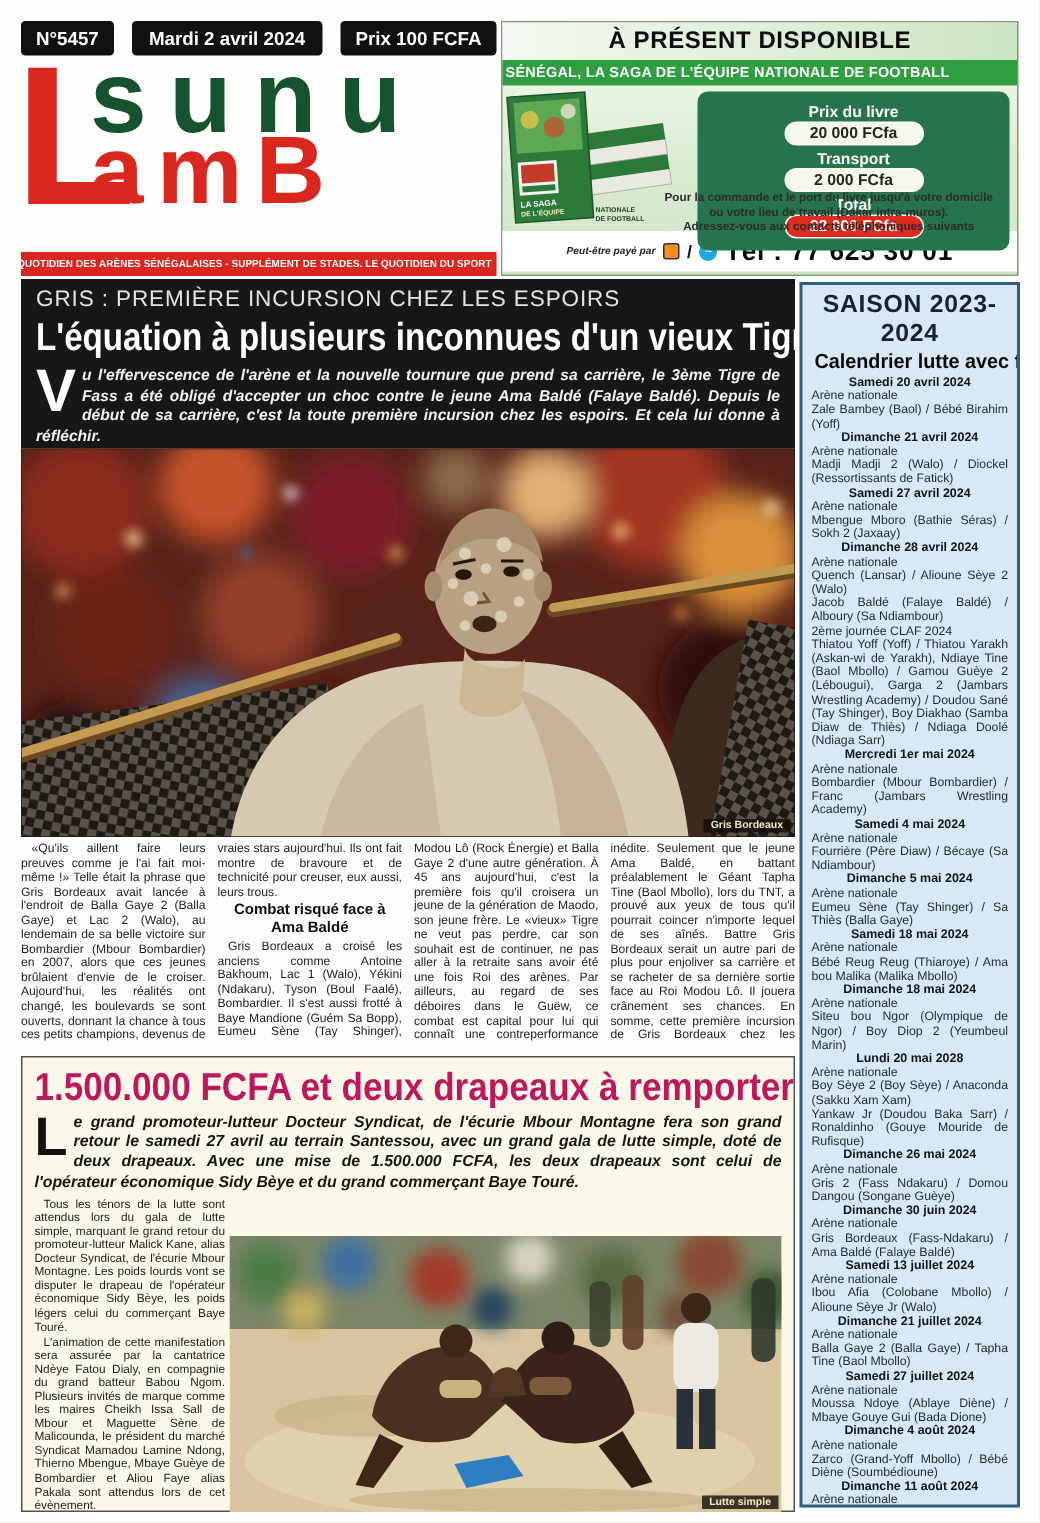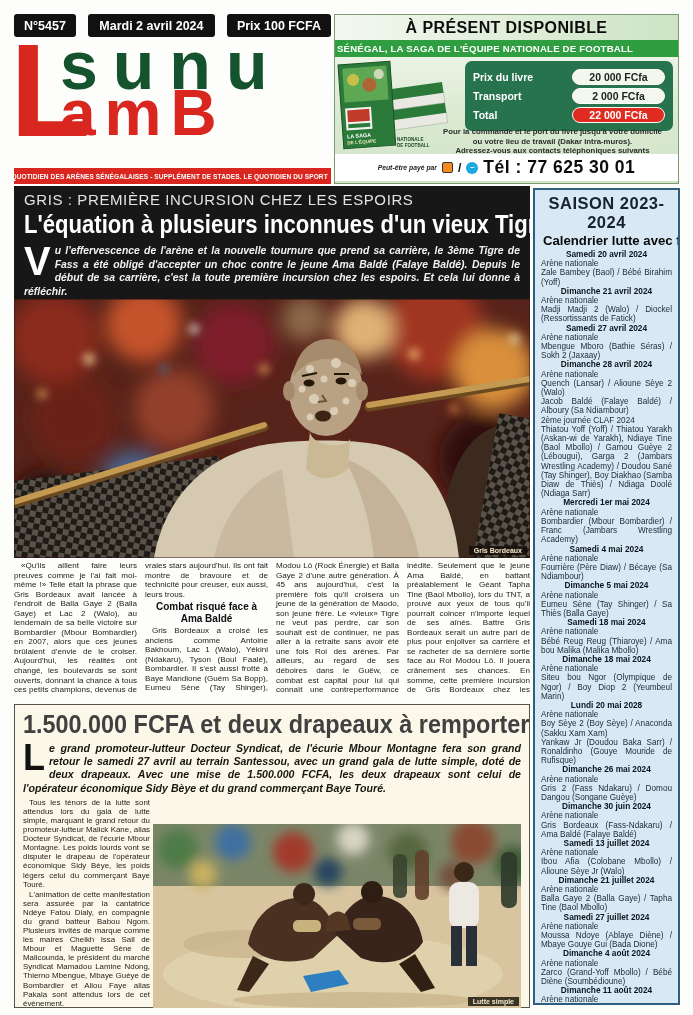--- a/index.html
+++ b/index.html
@@ -21,21 +21,21 @@
   .tagline-bar { position:absolute; left:0; bottom:0; width:100%; background:#d92720; color:#fff; height:16px; display:flex; align-items:center; justify-content:center; overflow:hidden; }
   .tagline-bar span { font-size:6.9px; font-weight:bold; letter-spacing:0.1px; }
 
   
   .book-ad { position:absolute; left:334px; top:14px; width:345px; height:170px; border:1px solid #7d9a72; background:linear-gradient(180deg,#f6faf3 0%,#dcebd3 55%,#cfe3c6 100%); }
   .ad-avail { height:25px; display:flex; align-items:center; justify-content:center; font-weight:bold; font-size:16px; color:#0d0d0d; letter-spacing:0.4px; background:linear-gradient(90deg,#f3f8f0,#cde4c4); }
   .ad-title-bar { background:#2f9e41; color:#fff; font-weight:bold; font-size:9.6px; text-align:left; padding:3px 2px; letter-spacing:0.2px; }
   .ad-mid { position:relative; height:97px; }
   .book-art { position:absolute; left:2px; top:0; }
   .price-panel { position:absolute; right:5px; top:4px; width:208px; background:#26734d; border-radius:7px; padding:5px 7px; }
-  .price-row { display:flex; align-items:center; justify-content:space-between; margin:3px 1px; }
+  .price-row { display:flex; align-items:center; justify-content:space-between; margin:3px 12px;flex-direction:column; }
   .price-label { color:#fff; font-weight:bold; font-size:10.5px; }
   .price-pill { width:93px; text-align:center; background:#f4f7ee; border:1.5px solid #fdfdf6; border-radius:9px; font-weight:bold; font-size:10.5px; color:#20261c; padding:1px 0; }
   .price-pill--total { background:#e02b20; color:#fff; }
   .ad-note { position:absolute; left:108px; right:16px; top:70px; text-align:center; font-size:7.8px; font-weight:bold; color:#2c2c2c; line-height:1.22; }
   .ad-pay { height:27px; background:#fff; display:flex; align-items:center; justify-content:center; gap:5px; }
   .pay-label { font-size:6.8px; font-weight:bold; font-style:italic; color:#222; }
   .pay-logo-om { width:11px; height:11px; background:#f68b1f; border:1px solid #333; border-radius:2px; display:inline-block; }
   .pay-slash { font-weight:bold; font-size:12px; color:#111; }
   .pay-logo-wave { width:12px; height:12px; background:#1ba7e0; border-radius:50%; color:#fff; font-size:8px; font-weight:bold; display:flex; align-items:center; justify-content:center; }
   .phone { font-weight:bold; font-size:17.5px; color:#0c0c0c; letter-spacing:0.5px; }
@@ -53,21 +53,21 @@
   .photo-caption { position:absolute; right:3px; bottom:3px; background:rgba(20,14,8,0.8); color:#f3e9c9; font-size:7px; font-weight:bold; padding:1px 5px; }
 
   
   .lead-body { position:absolute; left:14px; top:561px; width:516px; height:141px; column-count:4; column-gap:8px; font-size:8.1px; line-height:1.18; color:#1c1c1c; text-align:justify; overflow:hidden; }
   .lead-body p { margin:0; text-indent:7px; }
   .lead-subhead { text-align:center; font-weight:bold; font-size:10px; line-height:1.15; margin:2px 0; color:#0e0e0e; }
 
   
   .gala-box { position:absolute; left:14px; top:704px; width:516px; height:304px; background:#fcf8e9; border:1.5px solid #55544a; padding:4px 8px; }
   .gala-kicker { font-size:15.5px; color:#33332e; letter-spacing:0.6px; }
-  .gala-headline { font-size:26px; font-weight:bold; color:#404040; margin-top:0; }
+  .gala-headline { font-size:26px; font-weight:bold; color:#be185d; margin-top:0; }
   .gala-intro { margin-top:2px; font-size:10.6px; font-weight:bold; font-style:italic; color:#17150f; line-height:1.25; text-align:justify; }
   .gala-intro .dropcap { color:#111; font-size:36px; line-height:30px; }
   .gala-cols { position:relative; margin-top:3px; height:212px; }
   .gala-text { width:127px; font-size:7.9px; line-height:1.15; text-align:justify; color:#1d1c18; }
   .gala-text p { margin:0 0 1px; text-indent:6px; }
   .gala-photo { position:absolute; right:0; bottom:2px; width:368px; height:184px; }
   .gala-photo .photo-caption { right:2px; bottom:2px; }
 
   
   .sidebar { position:absolute; left:533px; top:188px; width:147px; height:817px; background:#d8e9f5; border:2px solid #2f5e7e; padding:4px 6px 2px; overflow:hidden; }

